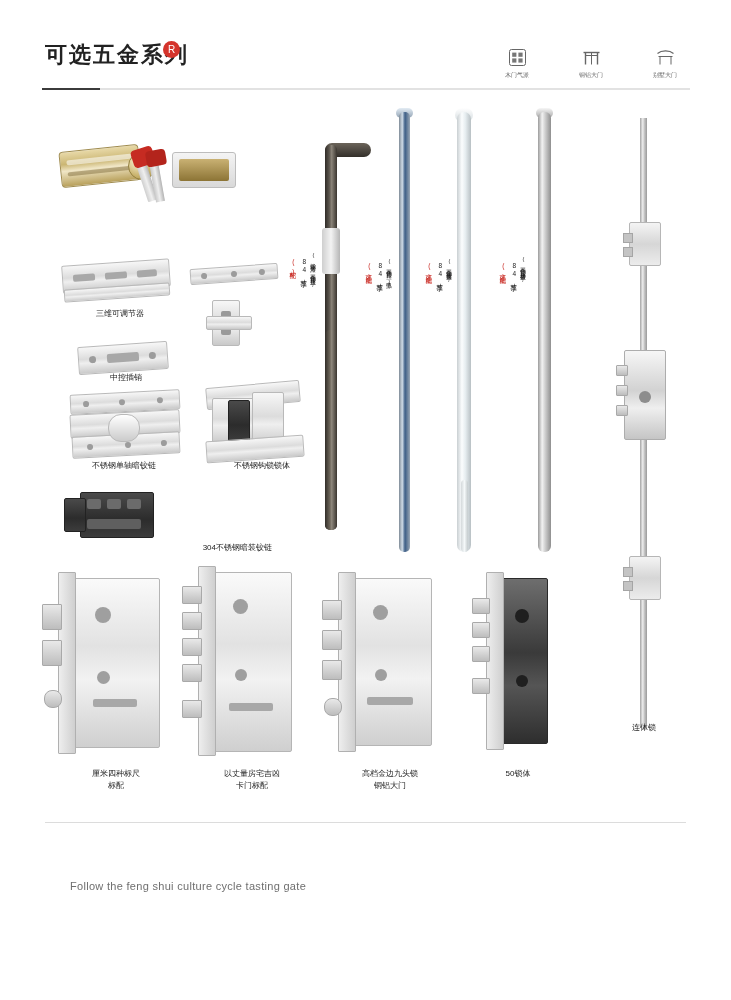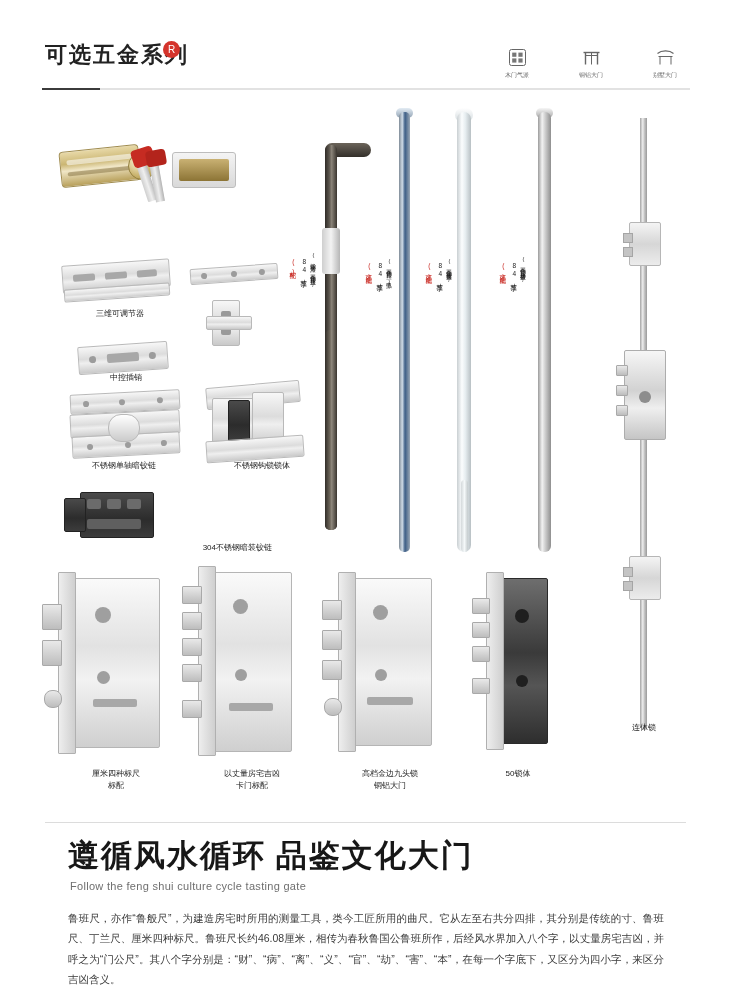--- a/index.html
+++ b/index.html
@@ -486,17 +486,15 @@
     <div class="bolt" style="left:472px;top:598px;width:16px;height:14px;"></div>
     <div class="bolt" style="left:472px;top:622px;width:16px;height:14px;"></div>
     <div class="bolt" style="left:472px;top:646px;width:16px;height:14px;"></div>
     <div class="bolt" style="left:472px;top:678px;width:16px;height:14px;"></div>
   </div>
   <div class="cap" style="left:468px;top:768px;width:100px;">
     <span>50锁体</span>
   </div>
 
   <div class="footer-rule"></div>
-  <div class="big-head">遵循风水循环  品鉴文化大门</div>
   <div class="sub-head">Follow the feng shui culture cycle tasting gate</div>
-  <div class="body-text">鲁班尺，亦作“鲁般尺”，为建造房宅时所用的测量工具，类今工匠所用的曲尺。它从左至右共分四排，其分别是传统的寸、鲁班尺、丁兰尺、厘米四种标尺。鲁班尺长约46.08厘米，相传为春秋鲁国公鲁班所作，后经风水界加入八个字，以丈量房宅吉凶，并呼之为“门公尺”。其八个字分别是：“财”、“病”、“离”、“义”、“官”、“劫”、“害”、“本”，在每一个字底下，又区分为四小字，来区分吉凶含义。</div>
 
 </div>
 
 </body></html>

